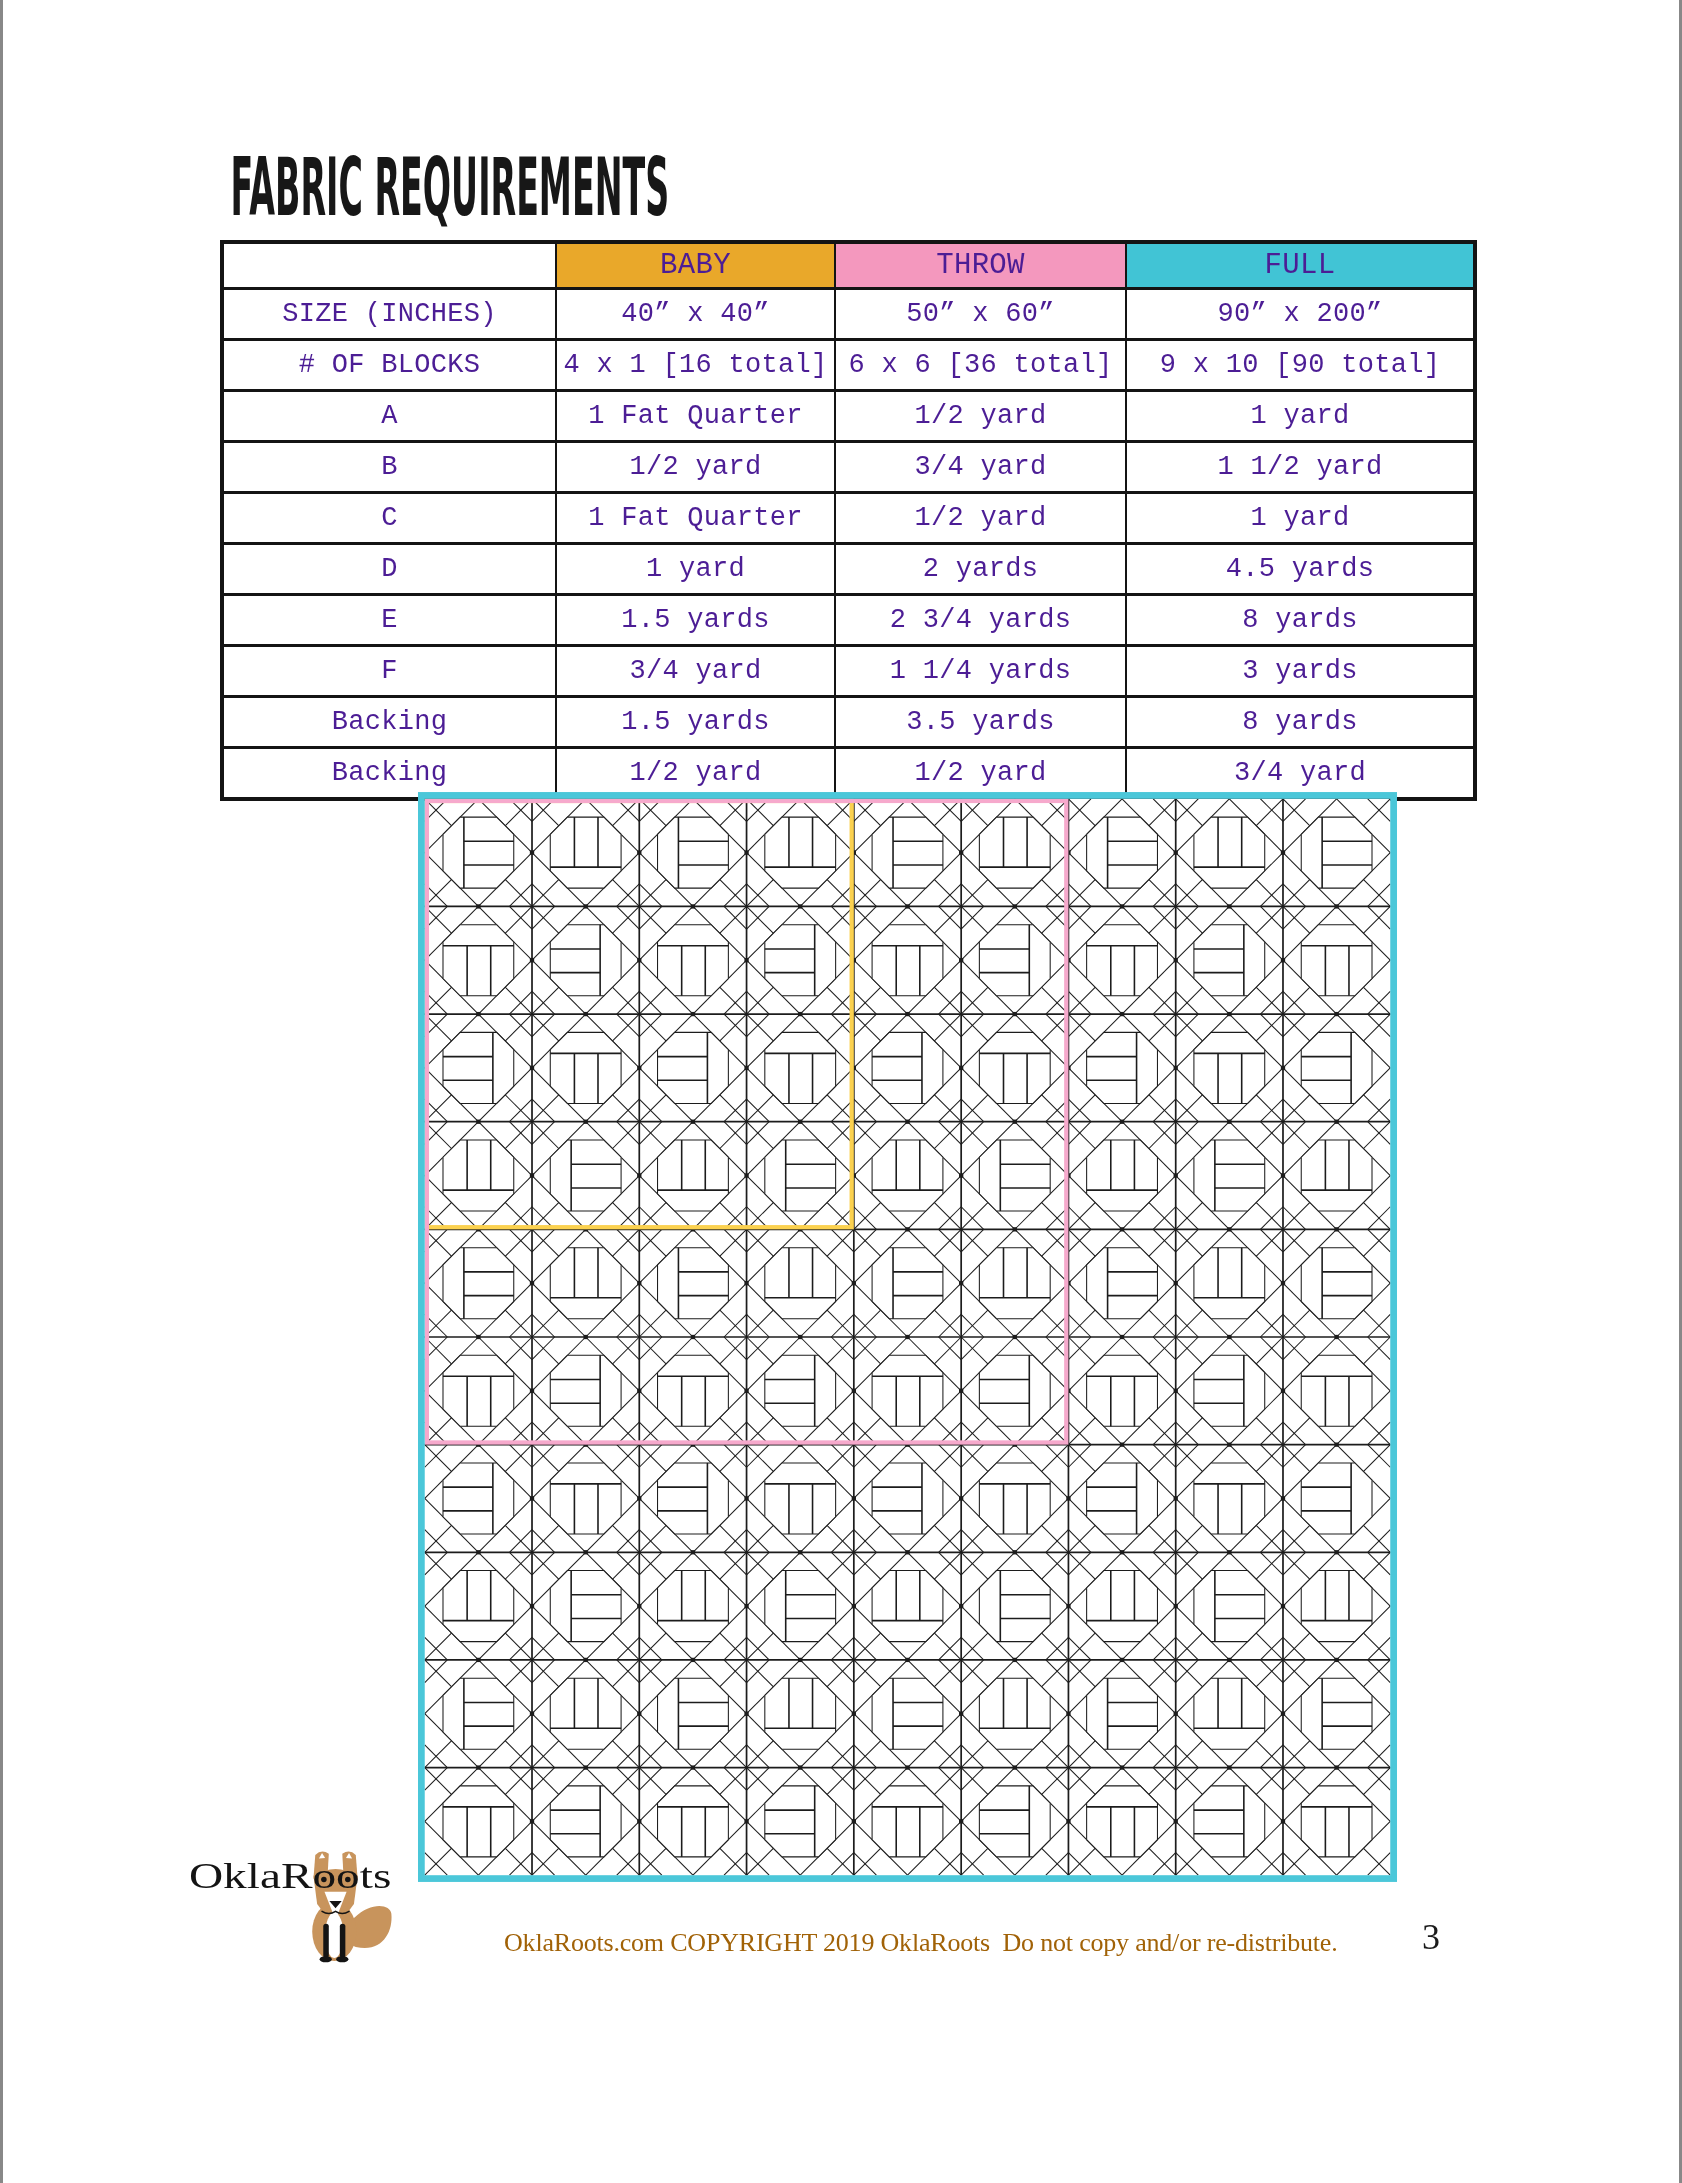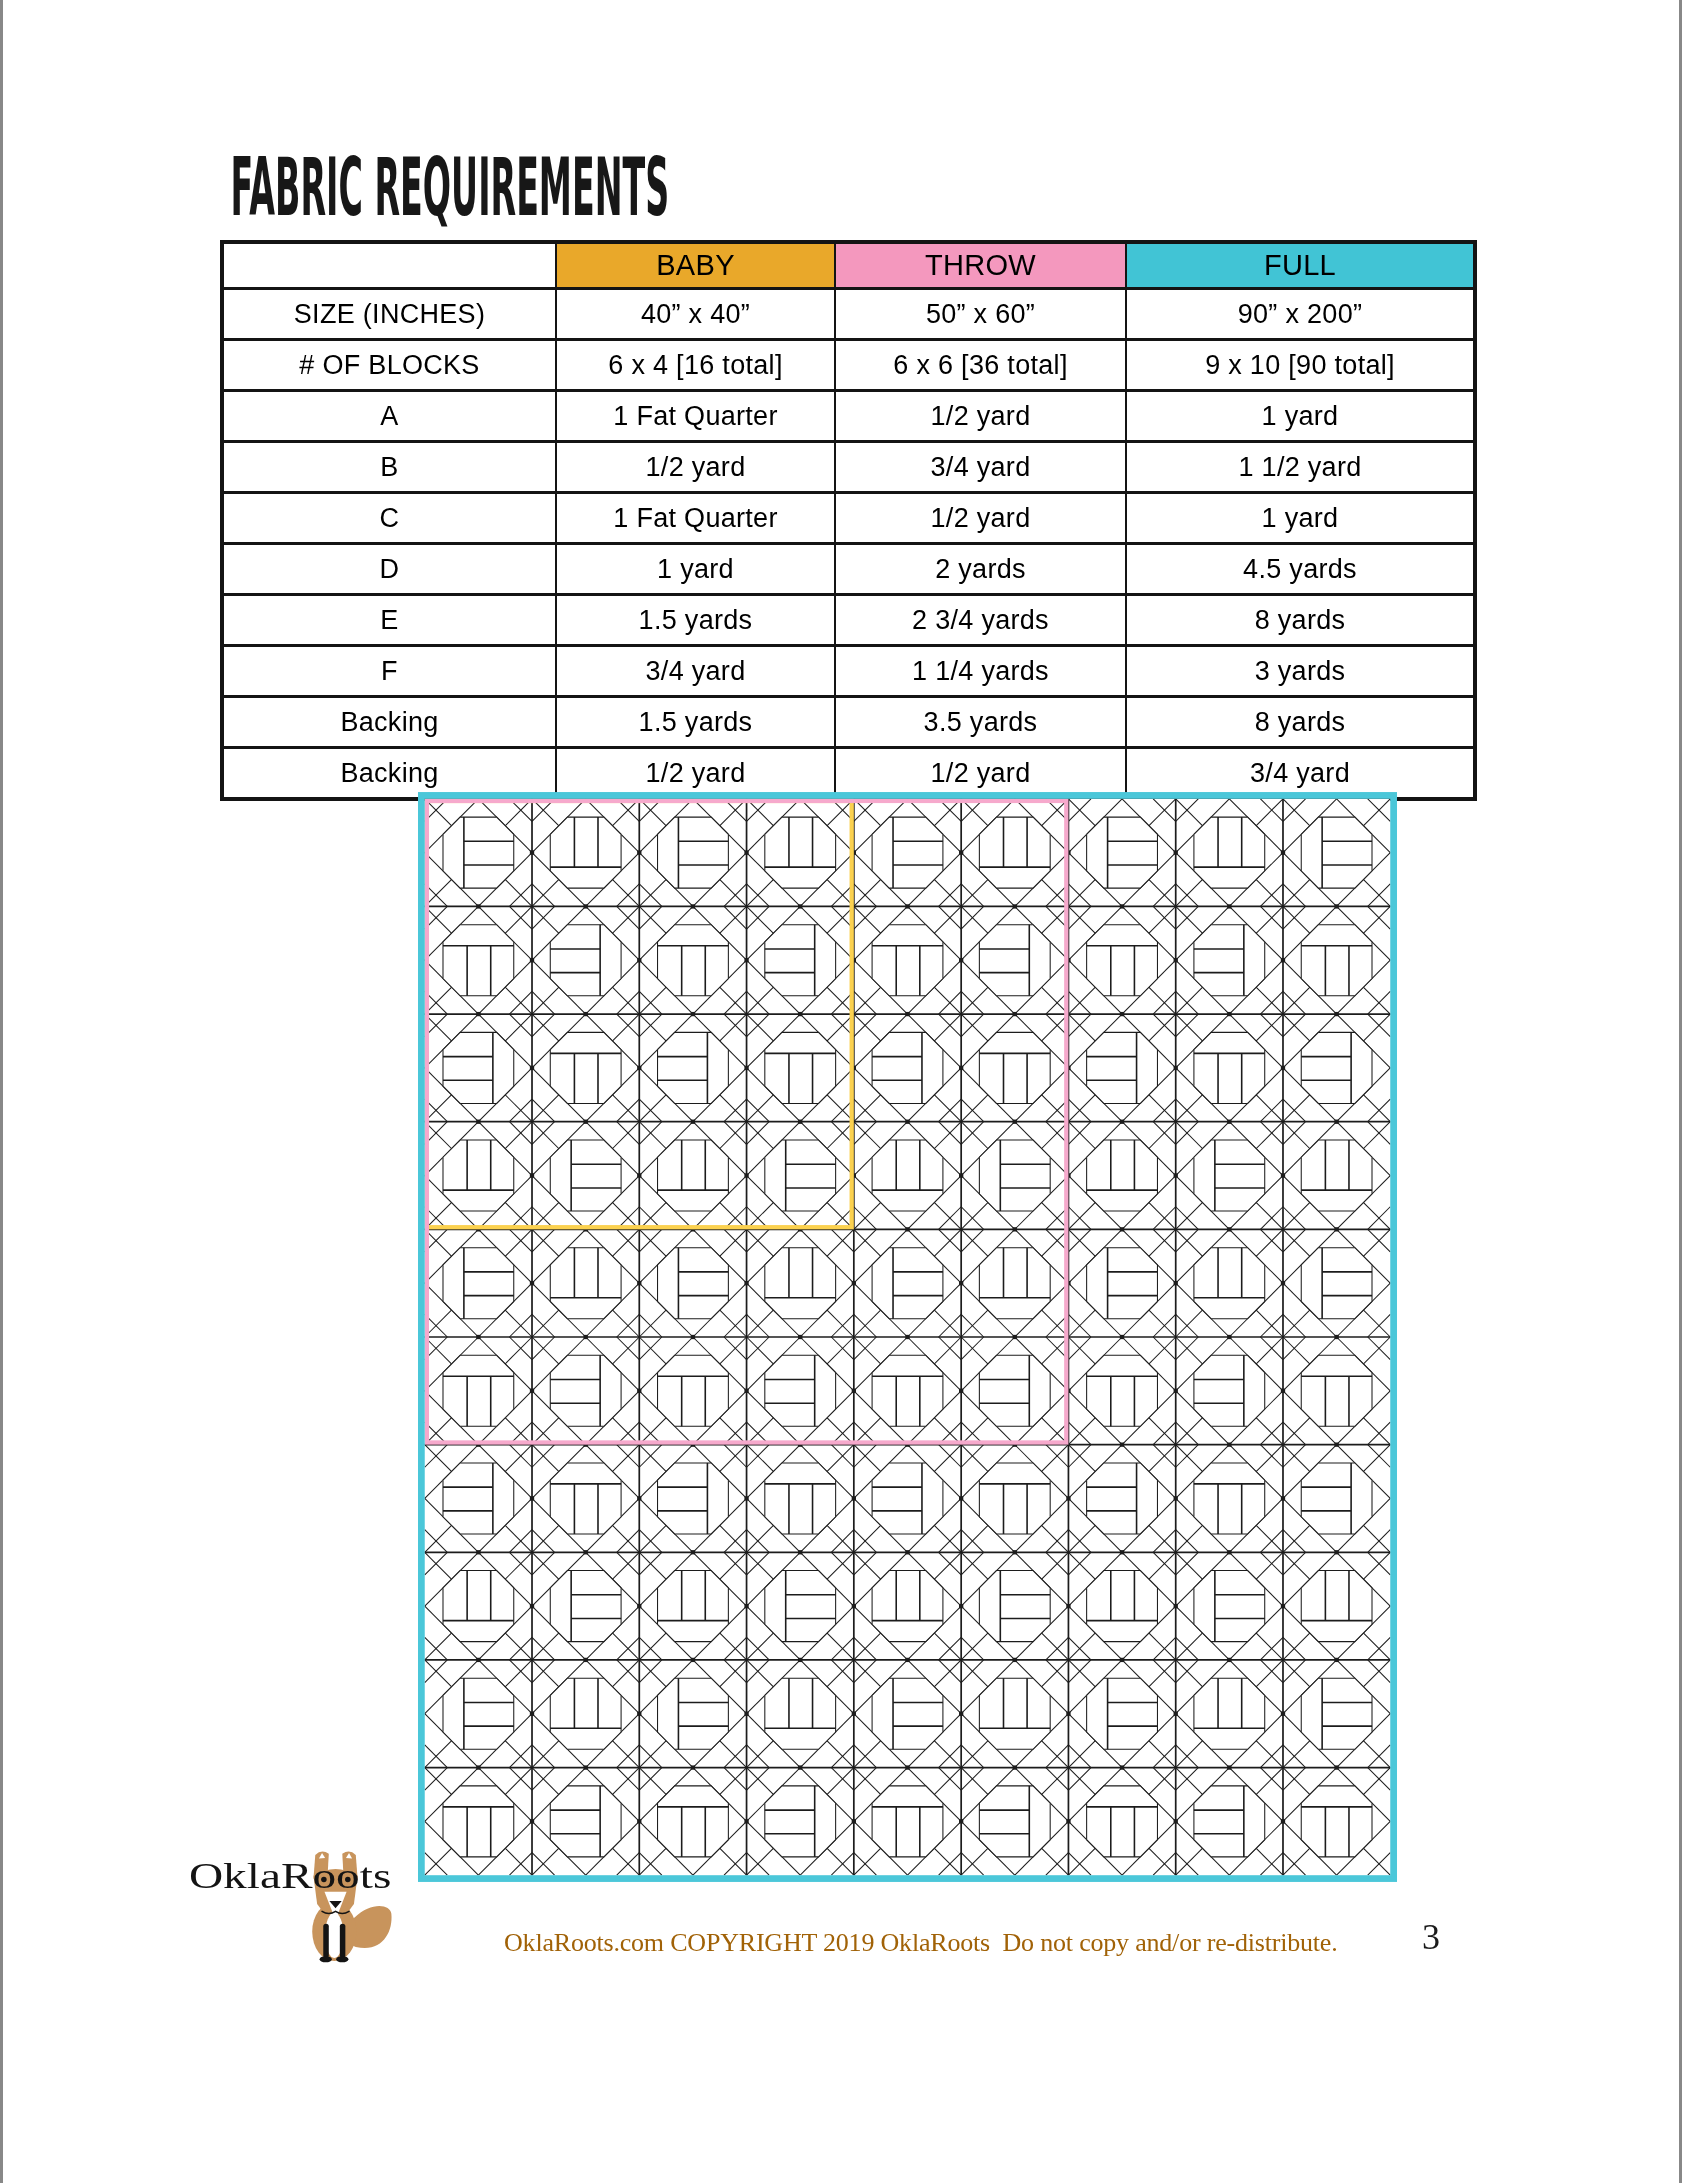--- a/index.html
+++ b/index.html
@@ -20,26 +20,26 @@
     table-layout:fixed;
     border:4.3px solid #141414;
   }
   table.fabric th, table.fabric td{
     border:2.5px solid #141414;
     border-top-width:3.7px;
     border-bottom-width:3.7px;
     text-align:center;
     vertical-align:middle;
     padding:0;
-    font-family:Liberation Sans, sans-serif;
+    font-family:Liberation Mono, monospace;
     font-weight:normal;
     font-size:27px;
     height:48px;
     letter-spacing:0.3px;
-    color:#000000;
+    color:#4c1d95;
     overflow:hidden;
     white-space:nowrap;
   }
   table.fabric thead th{height:43px;font-size:29px;}
   .quilt-svg{position:absolute;left:415px;top:792px;}
   .logo-svg{position:absolute;left:181px;top:1845px;}
   .footer-text{
     position:absolute;left:501px;top:1928px;
     font-family:"Liberation Serif", serif;
     font-size:26px;letter-spacing:-0.2px;color:#a16207;
@@ -77,21 +77,21 @@
     </thead>
     <tbody id="fabric-body">
         <tr>
           <td>SIZE (INCHES)</td>
           <td>40” x 40”</td>
           <td>50” x 60”</td>
           <td>90” x 200”</td>
         </tr>
         <tr>
           <td># OF BLOCKS</td>
-          <td>6 x 4 [16 total]</td>
+          <td>4 x 1 [16 total]</td>
           <td>6 x 6 [36 total]</td>
           <td>9 x 10 [90 total]</td>
         </tr>
         <tr>
           <td>A</td>
           <td>1 Fat Quarter</td>
           <td>1/2 yard</td>
           <td>1 yard</td>
         </tr>
         <tr>

